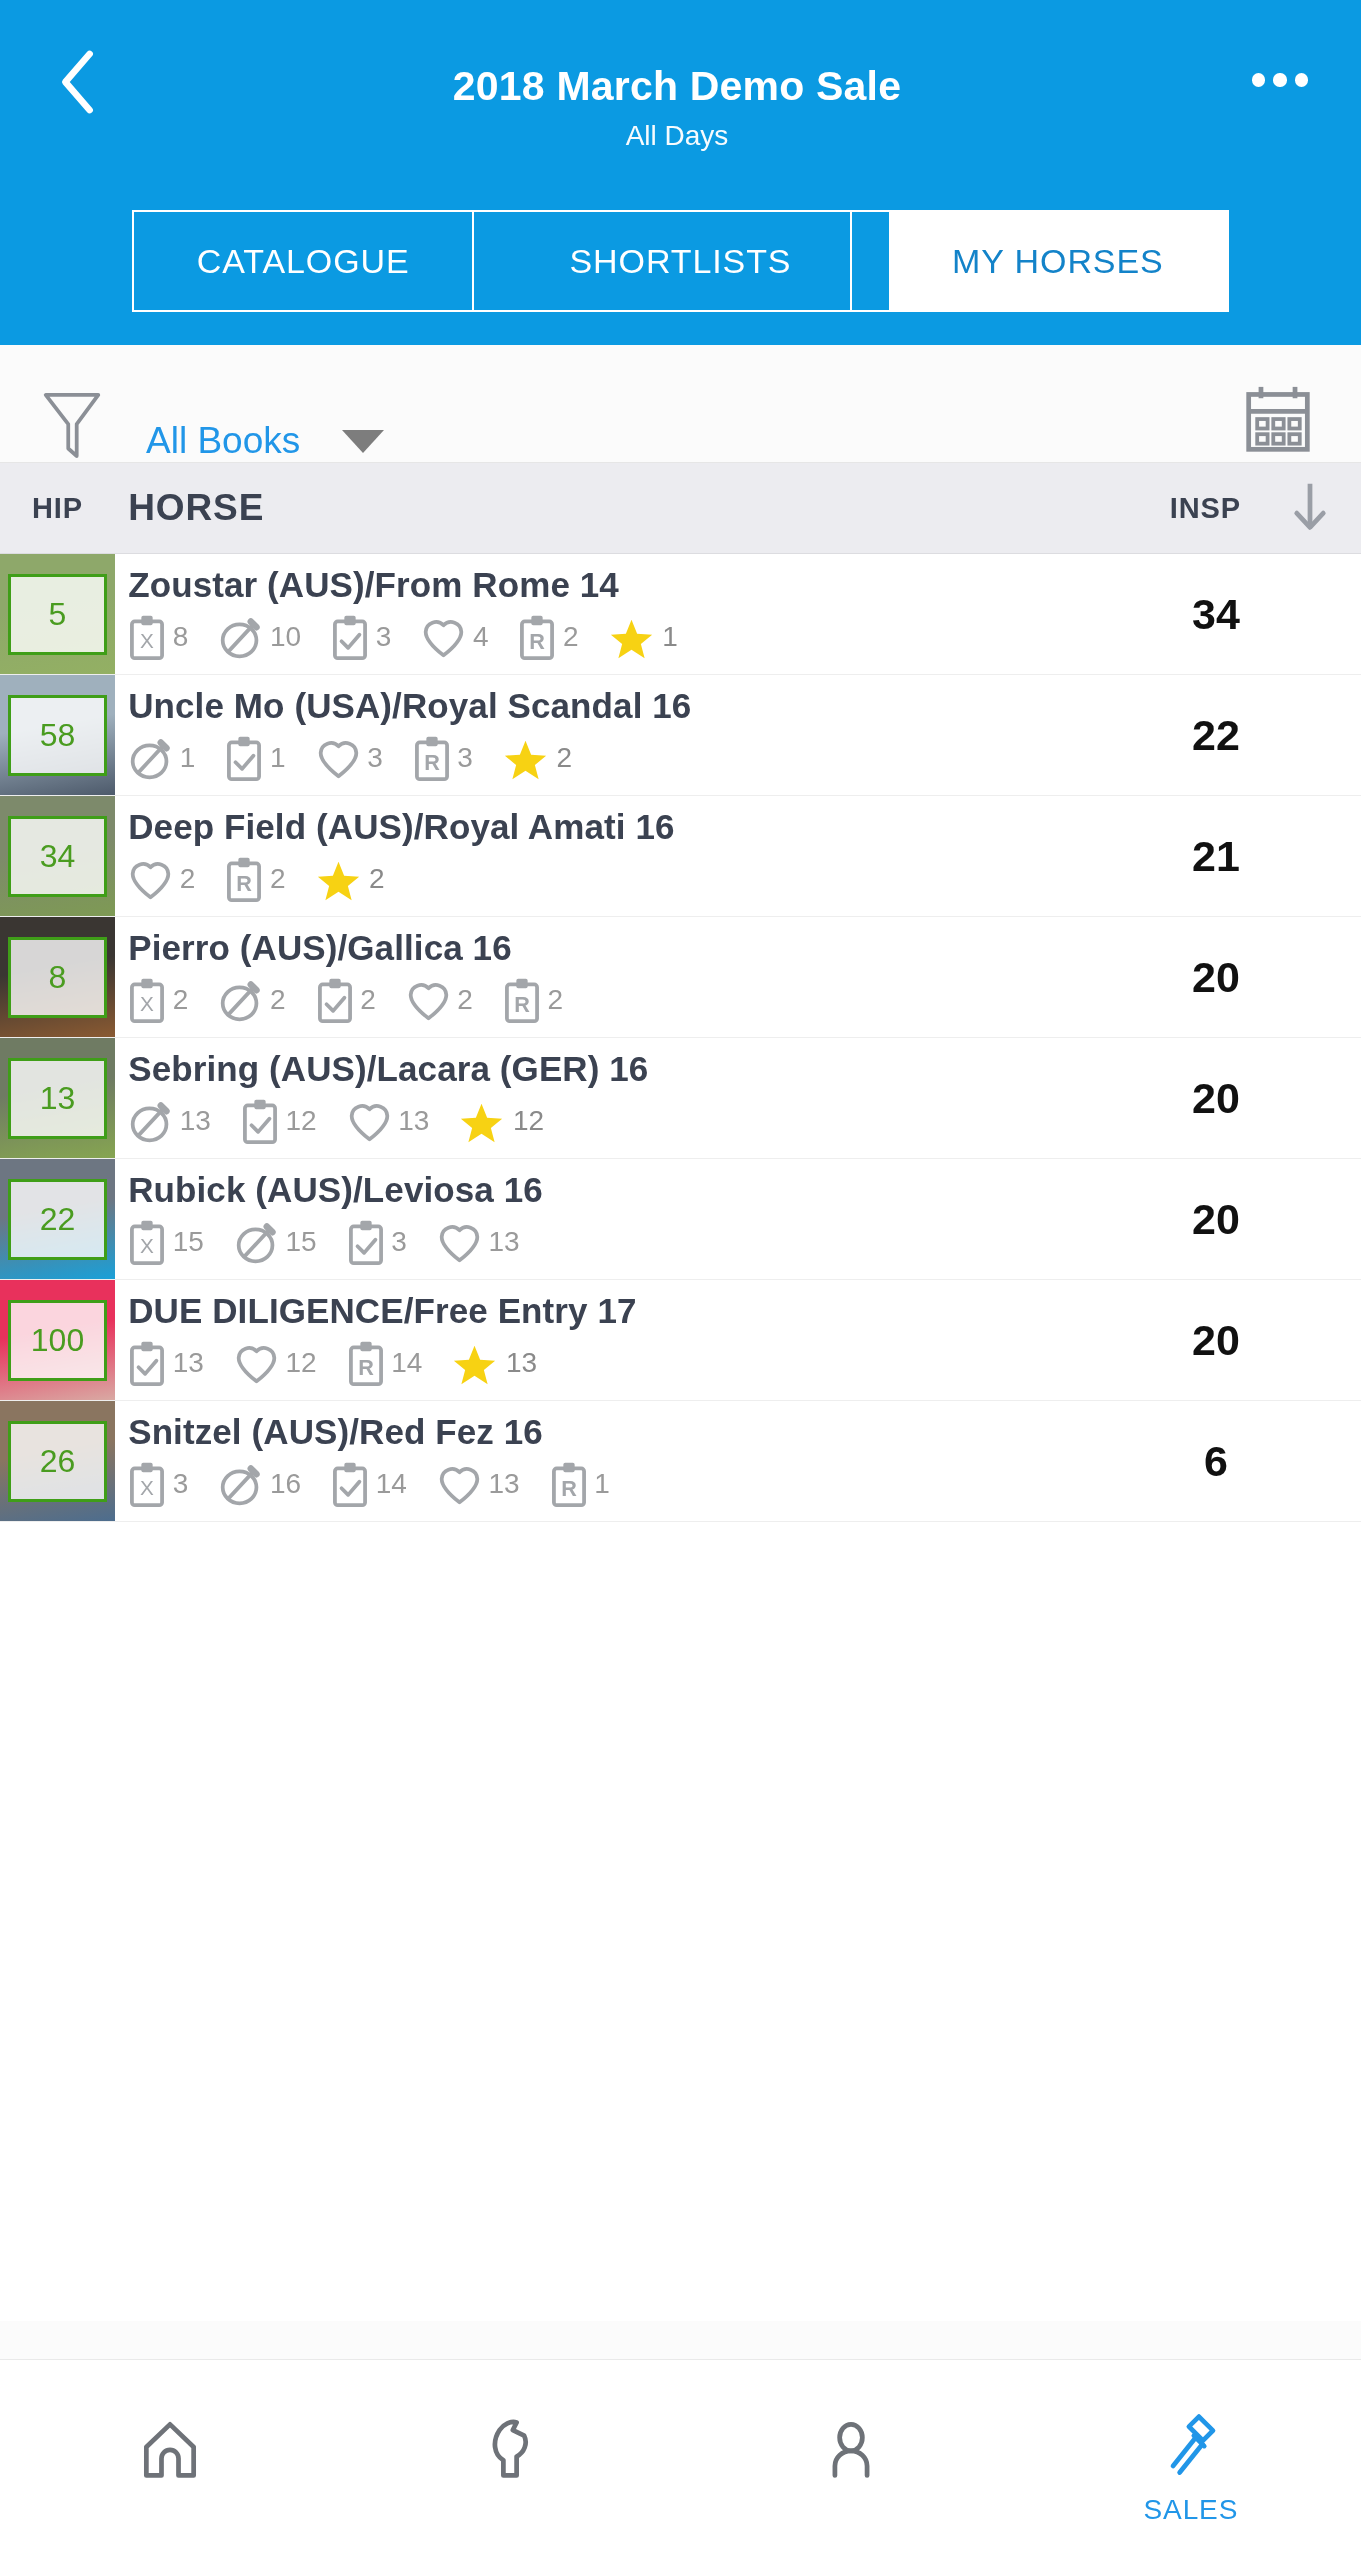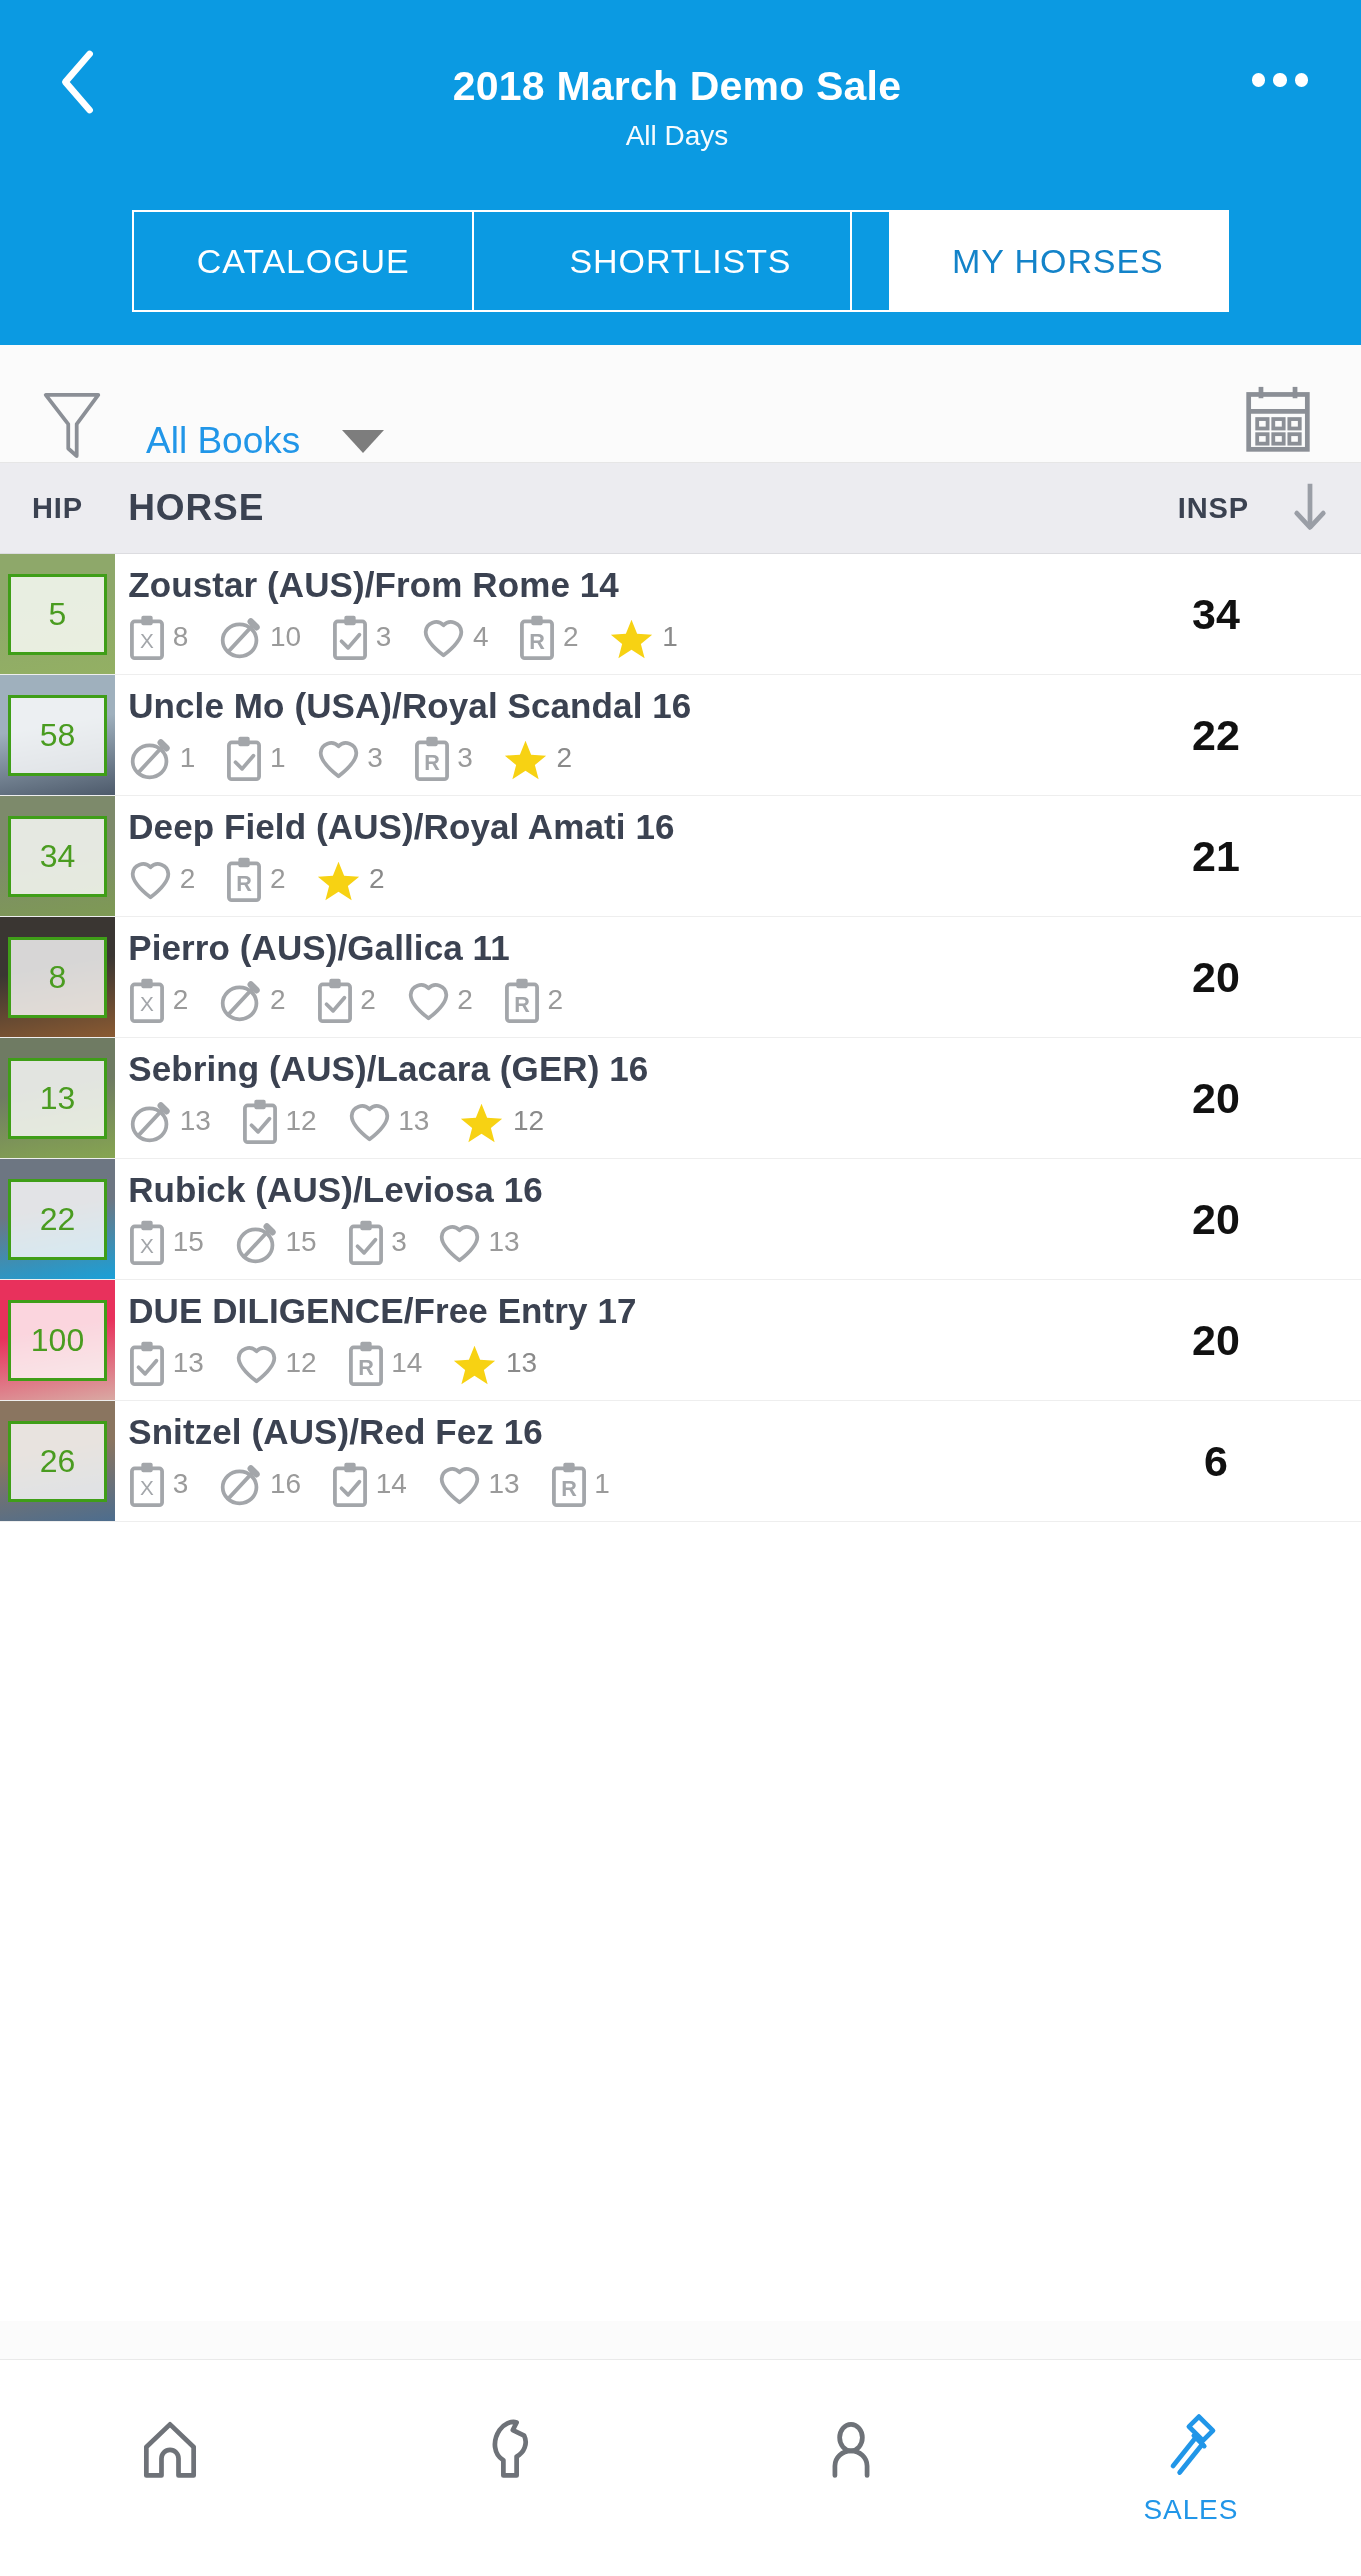--- a/index.html
+++ b/index.html
@@ -85,21 +85,21 @@
   
   .thead {
     flex:0 0 91px;
     background:#ececf0;
     display:flex; align-items:center;
     position:relative;
     border-bottom:0.9px solid #dcdce0;
   }
   .th-hip { width:115px; text-align:center; color:#3b4251; font-size:29px; font-weight:bold; letter-spacing:0.9px; }
   .th-horse { margin-left:13.2px; color:#3b4251; font-size:37px; font-weight:bold; letter-spacing:0.9px; }
-  .th-insp { position:absolute; right:112px; color:#3b4251; font-size:29px; font-weight:bold; letter-spacing:0.9px; }
+  .th-insp { position:absolute; right:120px; color:#3b4251; font-size:29px; font-weight:bold; letter-spacing:0.9px; }
   .th-sort { position:absolute; right:23px; width:57px; height:57px; display:flex; align-items:center; justify-content:center; cursor:pointer; }
 
   
   .list { flex:1 1 auto; background:#ffffff; overflow:hidden; }
   .row {
     height:121px;
     display:flex; align-items:stretch;
     background:#ffffff;
     border-bottom:0.9px solid #eeeeee;
     position:relative;
@@ -396,21 +396,21 @@
           </div>
         </div>
         <div class="inspval">21</div>
       </div>
       <div class="row">
         <div class="thumb">
           <div class="photo" style="background:linear-gradient(170deg,#3a3632 0%,#3a3632 42%,#8a5a32 100%);"></div>
           <div class="hipbadge">8</div>
         </div>
         <div class="rowmain">
-          <div class="horsename">Pierro (AUS)/Gallica 11</div>
+          <div class="horsename">Pierro (AUS)/Gallica 16</div>
           <div class="stats">
             <span class="stat">
               <span>
                 <svg width="38" height="49" viewBox="0 0 40 52">
                   <rect x="4" y="9" width="32" height="39" rx="3" fill="none" stroke="#a3a6aa" stroke-width="4"></rect>
                   <rect x="14" y="3" width="12" height="10" rx="2" fill="#a3a6aa"></rect>
                   <text x="20" y="37" text-anchor="middle" font-family="Liberation Sans, sans-serif" font-size="22" fill="#a3a6aa">X</text>
                 </svg>
               </span>
               <span class="cnt">2</span>

